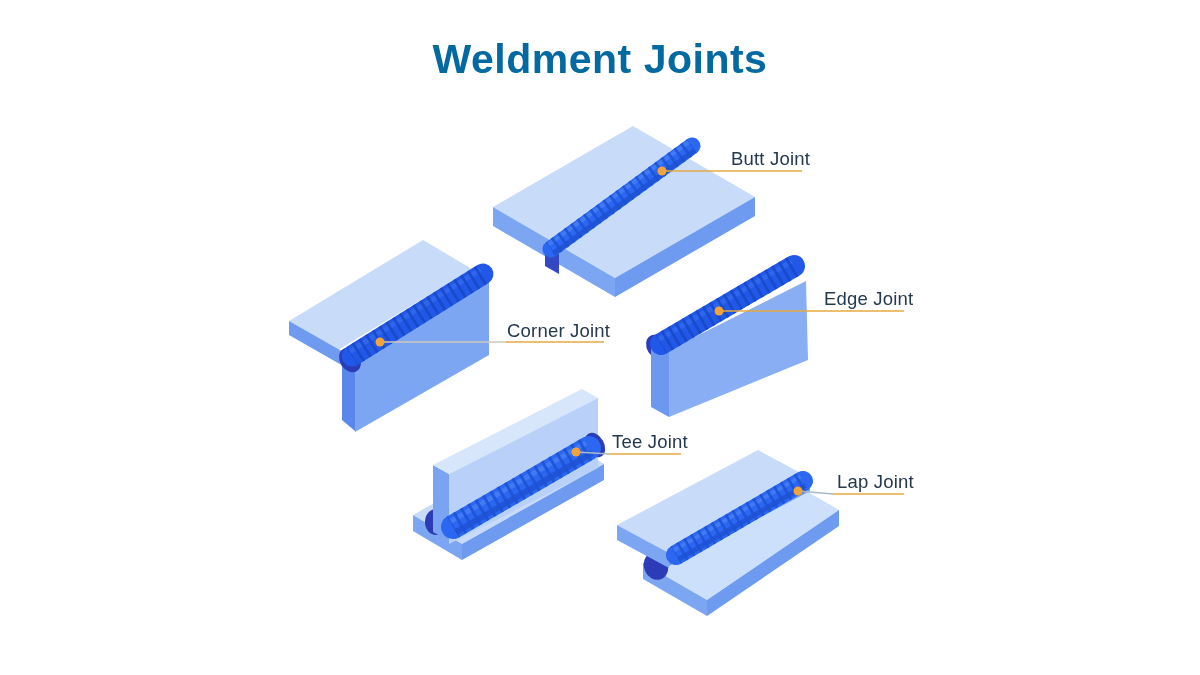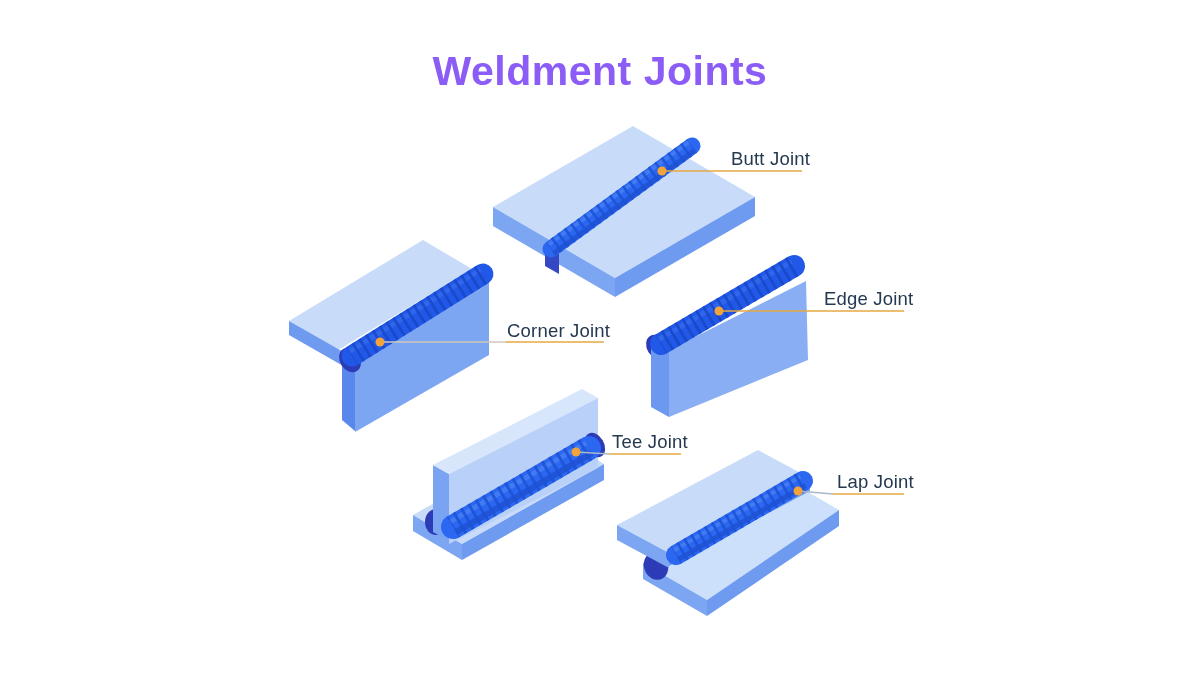--- a/index.html
+++ b/index.html
@@ -1,23 +1,23 @@
 <!DOCTYPE html>
 <html><head>
 <meta charset="utf-8">
 <style>
   html,body{margin:0;padding:0;}
   body{
     width:1200px;height:675px;background:#ffffff;position:relative;overflow:hidden;
     font-family:"Liberation Sans", sans-serif;
   }
   h1.page-title{
-    position:absolute;left:0;right:0;top:36px;margin:12px;
+    position:absolute;left:0;right:0;top:36px;margin:0;
     text-align:center;font-size:41px;font-weight:700;letter-spacing:.5px;
-    color:#8b5cf6;font-family:"Liberation Sans", sans-serif;
+    color:#0369a1;font-family:"Liberation Sans", sans-serif;
   }
   svg.scene{position:absolute;left:0;top:0;width:1200px;height:675px;}
   .lbl{
     font-family:"Liberation Sans", sans-serif;
     font-size:18.5px;fill:#24384f;letter-spacing:.2px;
   }
 </style>
 </head>
 <body>
 

